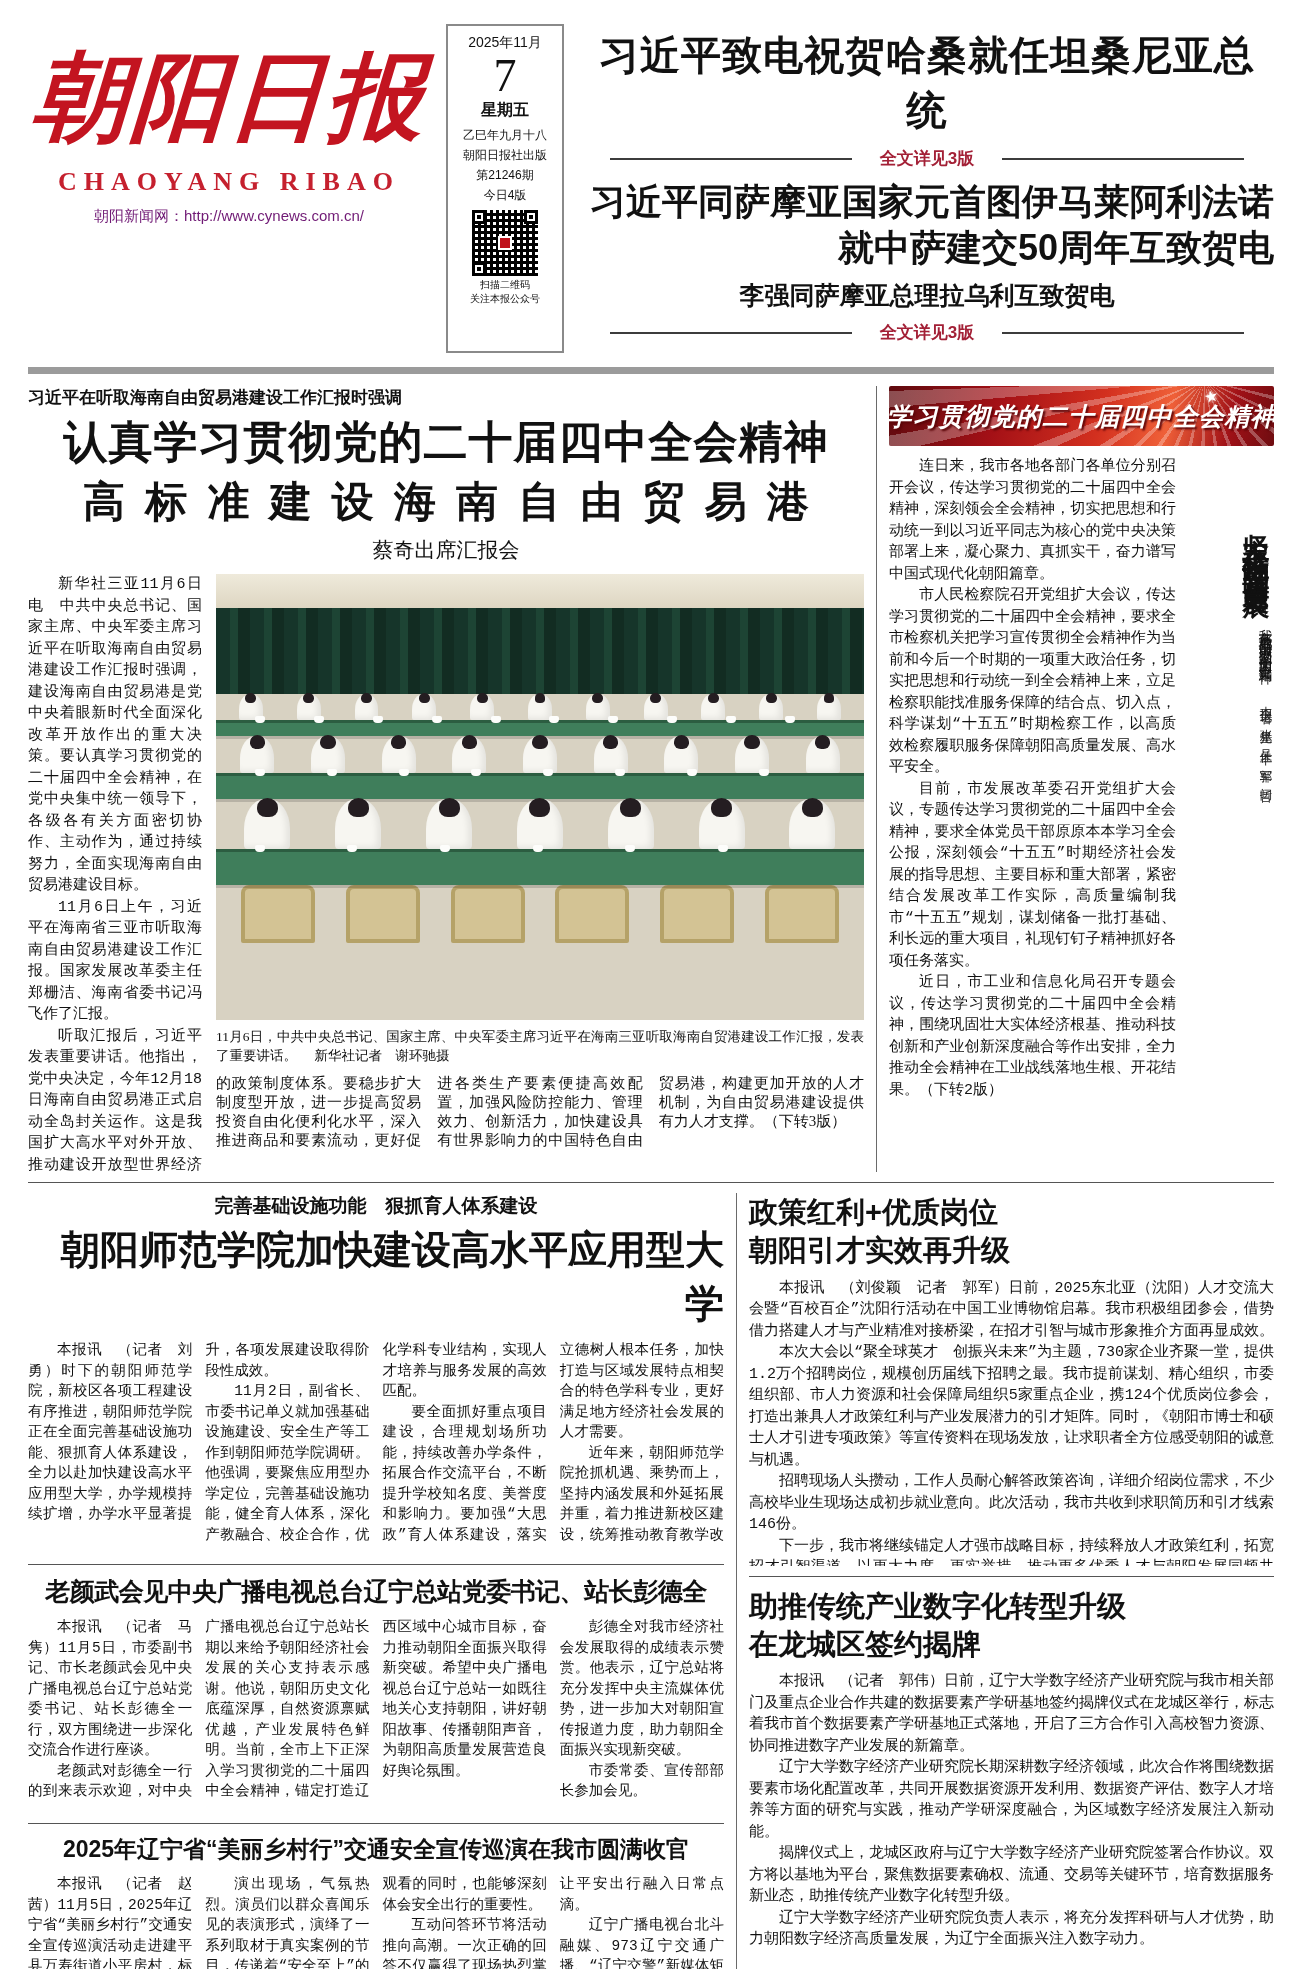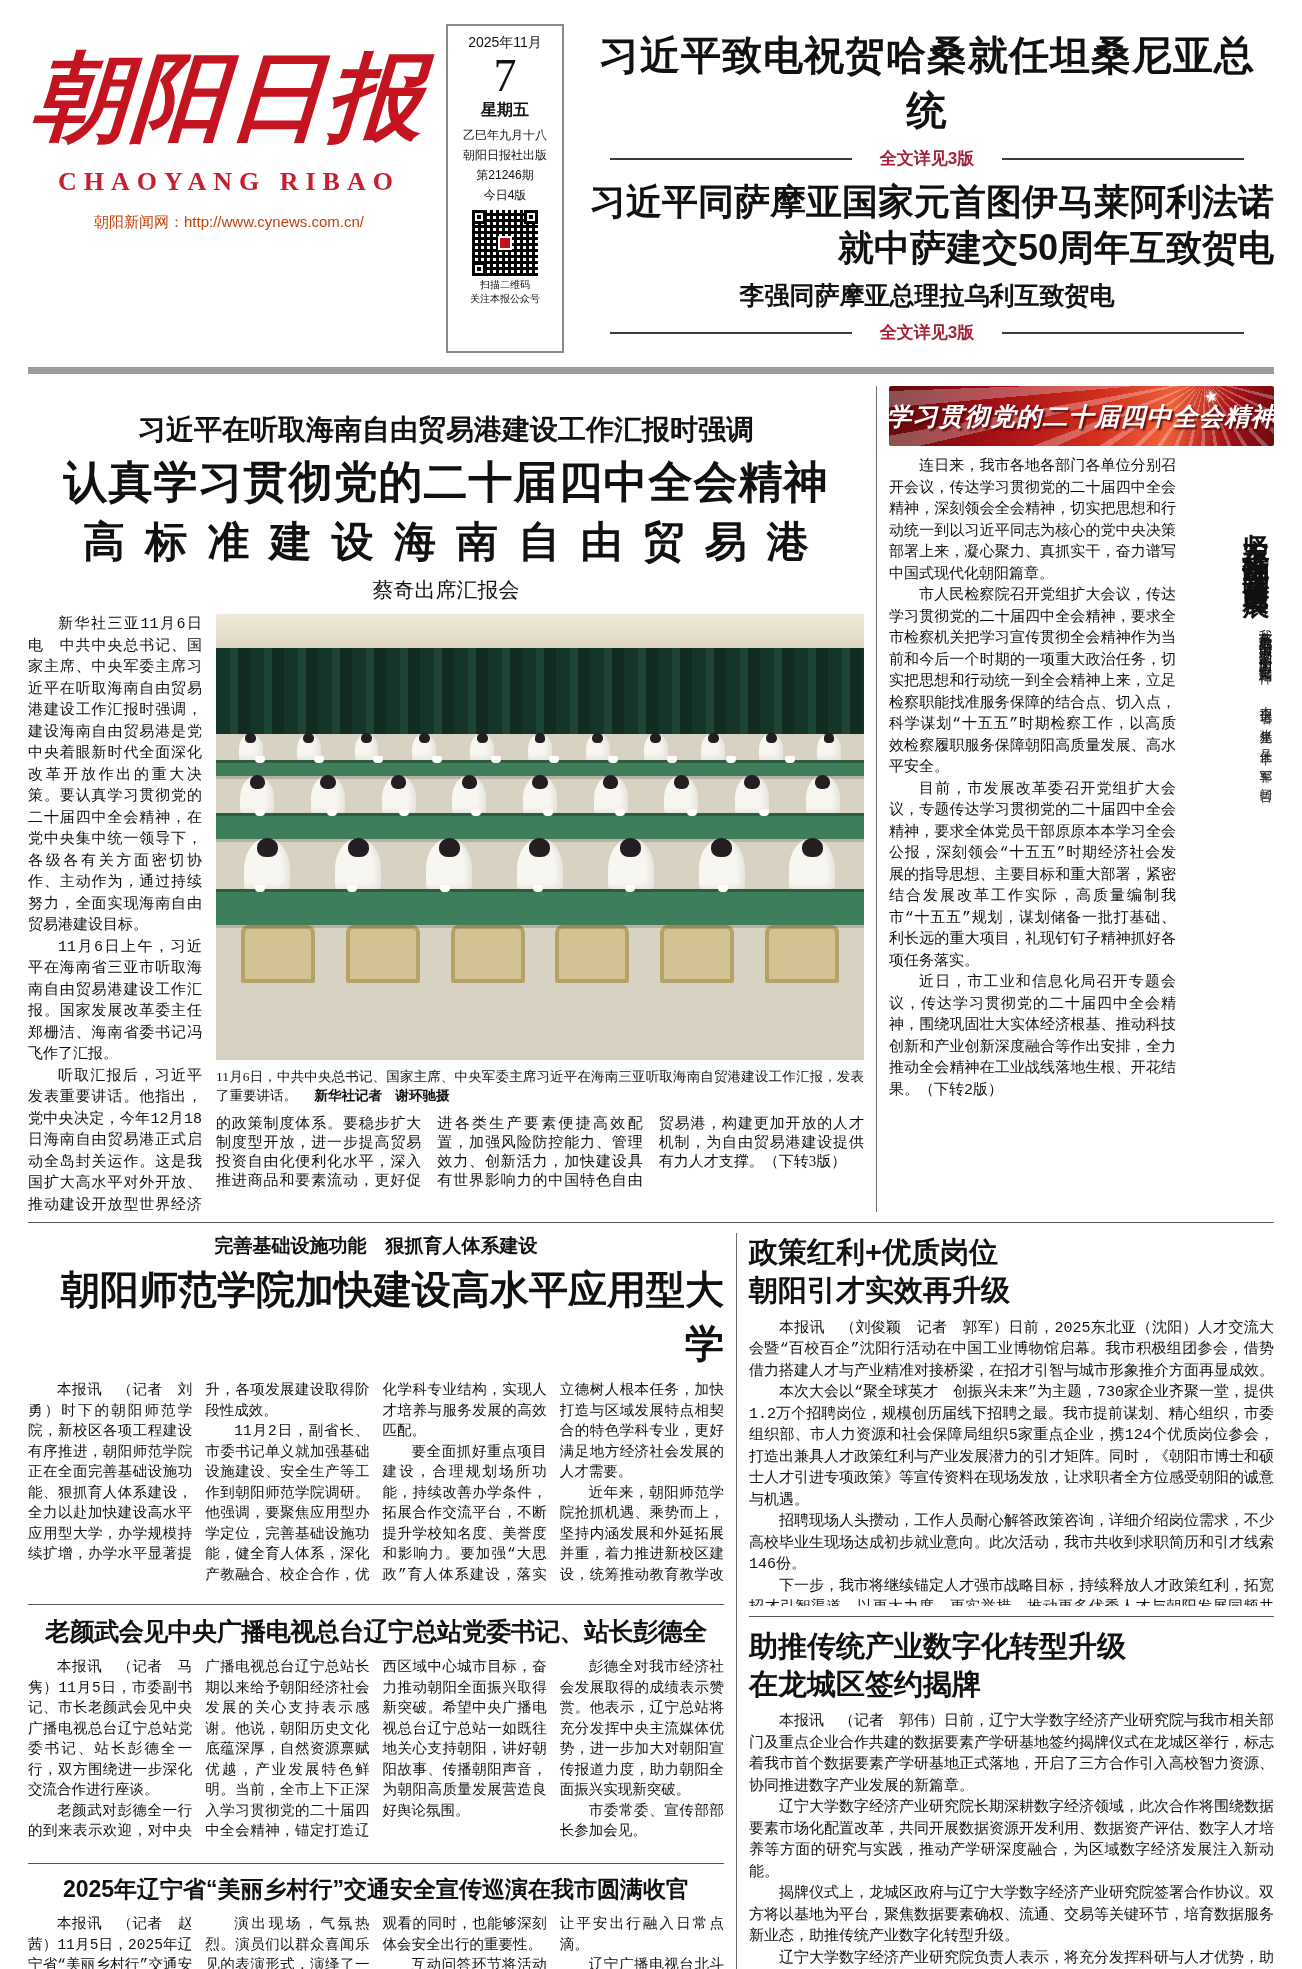--- a/index.html
+++ b/index.html
@@ -5,21 +5,21 @@
   * { margin:0; padding:0; box-sizing:border-box; }
   html,body { background:#ffffff; }
   body { font-family:"Liberation Serif","DejaVu Serif",serif; color:#111; }
   .page { width:1302px; height:1969px; margin:0 auto; background:#fff; padding:24px 28px 10px 28px; overflow:hidden; position:relative; }
 
   
   .topband { display:flex; gap:16px; }
   .masthead { width:402px; display:flex; flex-direction:column; align-items:center; }
   .mast-title { font-size:96px; line-height:1.55; font-weight:bold; color:#c31420; font-style:italic; transform:skewX(-3deg); letter-spacing:2px; white-space:nowrap; }
   .mast-latin { font-size:26px; font-weight:bold; color:#c5202e; letter-spacing:7px; margin-top:-6px; }
-  .mast-site { font-size:15px; color:#c2410c; margin-top:16px; font-family:"Liberation Sans","DejaVu Sans",sans-serif; }
+  .mast-site { font-size:15px; color:#701a75; margin-top:10px; font-family:"Liberation Sans","DejaVu Sans",sans-serif; }
 
   .datebox { width:118px; border:2px solid #8a8a8a; padding:8px 4px 6px 4px; text-align:center; font-family:"Liberation Sans","DejaVu Sans",sans-serif; }
   .db-ym { font-size:14px; }
   .db-day { font-size:46px; font-family:"Liberation Serif",serif; line-height:1.05; }
   .db-week { font-size:16px; font-weight:bold; margin-bottom:6px; }
   .db-line { font-size:12px; margin-top:3px; }
   .qr { width:66px; height:66px; margin:6px auto 2px auto; position:relative;
         background: repeating-linear-gradient(0deg,#000 0 3px,rgba(255,255,255,0) 3px 6px),
                     repeating-linear-gradient(90deg,#000 0 3px,#fff 3px 6px); }
   .qr-eye { position:absolute; width:14px; height:14px; border:3px solid #000; background:#fff; }
@@ -39,42 +39,42 @@
   .grayrule { height:7px; background:#9b9b9b; margin:14px 0 12px 0; }
 
   
   .bp { text-indent:2em; text-align:justify;font-family:Liberation Mono, monospace; }
   .vsep { border-left:1px solid #6a6a6a; margin:0 12px; }
   .hsep { border-top:1px solid #555; margin:10px 0; }
 
   
   .row1 { display:flex; }
   .lead { width:836px; }
-  .lead-kicker { font-size:28px; font-weight:800; text-align:center; font-family:"Liberation Sans",sans-serif;margin-top:25px; }
+  .lead-kicker { font-size:17px; font-weight:800; font-family:"Liberation Sans",sans-serif; }
   .lead-h1 { font-size:44px; font-weight:900; text-align:center; font-family:"Liberation Sans",sans-serif; margin-top:4px; letter-spacing:1px; }
   .lead-h2 { font-size:42px; font-weight:900; text-align:center; font-family:"Liberation Sans",sans-serif; letter-spacing:.48em; text-indent:.48em; margin-top:2px; white-space:nowrap; }
   .lead-deck { font-size:21px; text-align:center; margin:6px 0 10px 0; }
   .lead-body { display:flex; }
   .lead-col1 { width:174px; margin-right:14px; font-size:15px; line-height:21.5px; height:598px; overflow:hidden; }
   .lead-col1 .bp { margin-bottom:0; }
   .lead-main { flex:1; min-width:0; }
 
   .photo { height:446px; background:#d8d2c2; position:relative; overflow:hidden; }
   .ph-ceiling { height:34px; background:linear-gradient(#efeadb,#ded6c2); }
   .ph-curtain { height:86px; background:repeating-linear-gradient(90deg,#16352a 0 14px,#1d4434 14px 22px,#122c22 22px 34px); }
   .prow { display:flex; justify-content:space-around; align-items:flex-end; padding:0 6px; }
   .person { background:#f7f6f1; border-radius:46% 46% 8% 8% / 60% 60% 8% 8%; box-shadow:inset -4px -2px 6px rgba(0,0,0,.08); position:relative; }
   .person .head { background:#241d21; border-radius:50% 50% 42% 42%; margin:0 auto; position:relative; top:-1px; }
   .tbar { background:#3f7e5b; border-top:3px solid #2c5d41; box-shadow:0 3px 0 rgba(0,0,0,.15); position:relative; }
   .tbar .cup { position:absolute; top:-7px; width:10px; height:7px; background:#fdfdfb; border-radius:2px 2px 4px 4px; }
   .chairband { display:flex; justify-content:space-around; padding:0 10px; }
   .chairback { background:#d3c394; border:4px solid #b5a268; border-radius:8px 8px 2px 2px; }
 
   .caption { font-size:13.5px; line-height:19px; margin-top:7px; text-align:justify; }
-  .caption .credit { font-weight:bold; margin-left:14px; white-space:nowrap; }
+  .caption .credit { font-weight:normal; margin-left:14px; white-space:nowrap; }
   .lead-cont { margin-top:9px; column-count:3; column-gap:16px; font-size:15px; line-height:19px; height:98px; overflow:hidden; text-align:justify; }
 
   .feature { flex:1; min-width:0; display:flex; flex-direction:column; }
   .banner { height:60px; border-radius:2px; position:relative; overflow:hidden; display:flex; align-items:center; justify-content:center;
             background:linear-gradient(103deg,#5e0a0e 0%,#a31016 28%,#d3301f 55%,#ef6038 72%,#a01117 88%,#6e0c10 100%); margin-bottom:10px; }
   .banner::before { content:""; position:absolute; inset:0;
             background:repeating-conic-gradient(from -95deg at 82% -10%, rgba(255,255,255,.28) 0 3deg, rgba(255,255,255,0) 3deg 11deg); }
   .banner-text { position:relative; color:#fff; font-size:25px; font-weight:900; font-family:"Liberation Sans",sans-serif; font-style:italic; letter-spacing:1px; text-shadow:2px 2px 2px #5c0508; white-space:nowrap; }
   .banner-star { position:absolute; right:56px; top:1px; color:#fff; font-size:16px; text-shadow:0 0 4px #fff; transform:rotate(-12deg); }
   .frow { display:flex; flex:1; min-height:0; }

